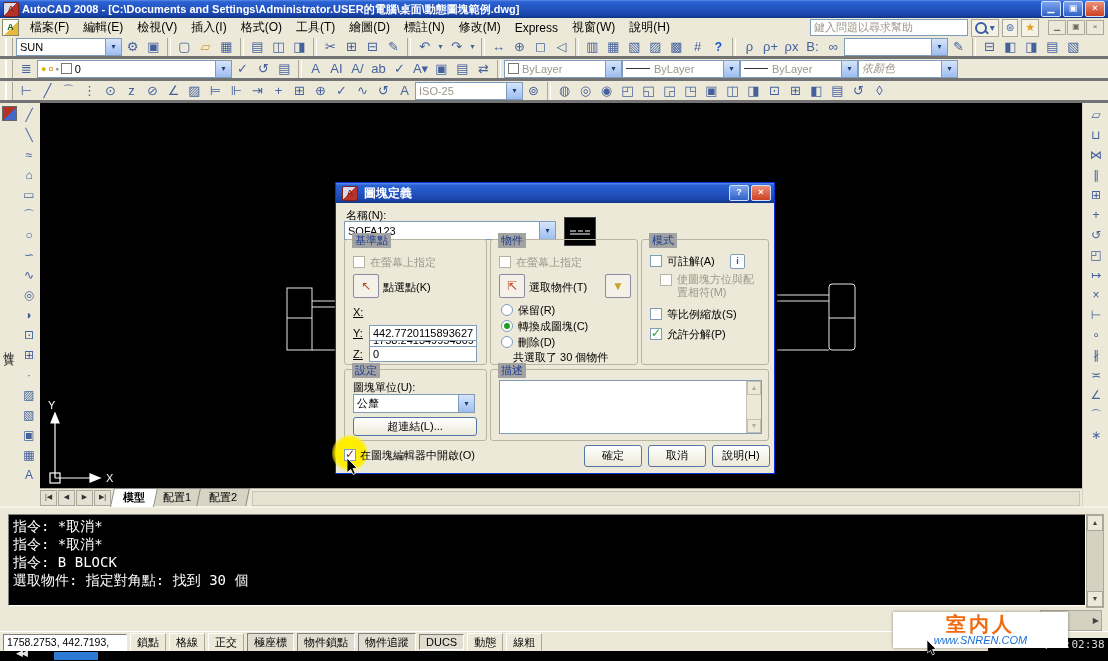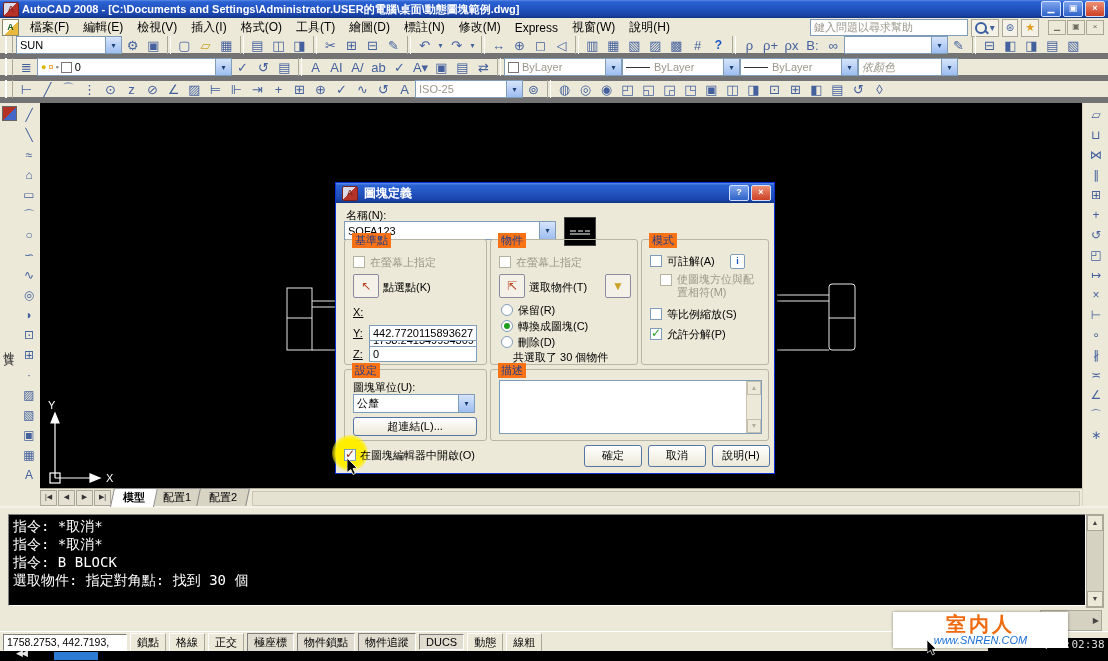--- a/index.html
+++ b/index.html
@@ -27,21 +27,21 @@
     font-size:11px;line-height:15px;padding:0 3px;overflow:hidden;white-space:nowrap;}
   .hbtn{height:16px;border:1px solid #aca899;background:#f4f2e6;display:flex;align-items:center;
     padding:0 3px;font-size:10px;color:#44619e;}
   .mag{width:8px;height:8px;border:2px solid #3b5fa0;border-radius:50%;position:relative;display:inline-block;}
   .mag::after{content:"";position:absolute;left:7px;top:7px;width:5px;height:2px;background:#3b5fa0;transform:rotate(45deg);}
   .star{color:#e0a020;font-size:11px;}
   .mdi{display:flex;gap:1px;margin-left:6px;}
   .mdibtn{width:16px;height:13px;border:1px solid #aca899;background:#ece9d8;color:#6b6b5e;
     font-size:8px;line-height:11px;text-align:center;}
   
-  .tbrow{position:absolute;left:0;width:1108px;height:22px;background:#ece9d8;border-bottom:6px solid #737373;
+  .tbrow{position:absolute;left:0;width:1108px;height:22px;background:#ece9d8;border-bottom:3px solid #737373;
     display:flex;align-items:center;padding-left:2px;box-sizing:border-box;}
   .tgrip{width:5px;height:18px;margin:0 3px;border-left:2px outset #fff;border-right:1px solid #aca899;}
   .tsep{width:2px;height:18px;margin:0 3px;border-left:1px solid #aca899;border-right:1px solid #fff;}
   .tbtn{width:21px;height:20px;display:inline-flex;align-items:center;justify-content:center;
     color:#44619e;font-size:13px;cursor:default;flex:none;}
   .tbtn.y{color:#c9a227;} .tbtn.q{color:#1b55c8;font-weight:bold;font-size:12px;}
   .tdbtn{width:11px;height:20px;display:inline-flex;align-items:center;justify-content:center;color:#44619e;font-size:8px;flex:none;}
   .tcombo{height:18px;background:#fff;border:1px solid #7f9db9;display:inline-flex;align-items:center;
     font-size:11px;padding-left:3px;box-sizing:border-box;flex:none;position:relative;overflow:hidden;}
   .tcombo .tcv{flex:1;white-space:nowrap;overflow:hidden;}
@@ -105,21 +105,21 @@
   .wm1{color:#f06a10;font-weight:bold;font-size:20px;line-height:24px;letter-spacing:3px;}
   .wm2{color:#1a6fd4;font-style:italic;font-size:11px;line-height:9px;}
   
   .dialog{position:absolute;left:335px;top:182px;width:438px;height:290px;background:#ece9d8;
     border:1px solid #0831d9;box-shadow:2px 3px 6px rgba(0,0,0,.6);z-index:20;font-size:11px;}
   .dtitle{height:20px;background:linear-gradient(180deg,#5a8ae6 0%,#2a62d4 12%,#1b46ad 82%,#123584 100%);
     display:flex;align-items:center;color:#fff;font-weight:bold;font-size:12px;padding-left:3px;}
   .dtitle .appicon{width:14px;height:13px;}
   .dbtns{margin-left:auto;display:flex;gap:2px;padding-right:3px;}
   .gb{position:absolute;border:1px solid #b9b5a5;border-radius:3px;}
-  .gb>.gtitle{position:absolute;top:-7px;left:7px;background:#f97316;padding:0 3px;color:#1f3c8c;}
+  .gb>.gtitle{position:absolute;top:-7px;left:7px;background:#a3a3a3;padding:0 3px;color:#1f3c8c;}
   .lbl{position:absolute;white-space:nowrap;}
   .dis{color:#9b978a;}
   .field{position:absolute;background:#fff;border:1px solid #7f9db9;font-size:11px;line-height:14px;padding:0 3px;box-sizing:border-box;}
   .cb{position:absolute;width:12px;height:12px;background:#fff;border:1px solid #7f9db9;box-sizing:border-box;}
   .cb.disbox{border-color:#b6b2a2;}
   .cb.checked::after{content:"✓";position:absolute;left:0px;top:-3px;color:#21a121;font-size:12px;font-weight:bold;}
   .cb.checked.red::after{color:#8b3010;}
   .rb{position:absolute;width:12px;height:12px;border:1px solid #7f9db9;border-radius:50%;background:#fff;box-sizing:border-box;}
   .rb.sel::after{content:"";position:absolute;left:2px;top:2px;width:6px;height:6px;border-radius:50%;background:#1d9e1d;}
   .ibtn{position:absolute;width:24px;height:22px;background:#f4f2e8;border:1px solid #8c8aa0;border-radius:2px;

